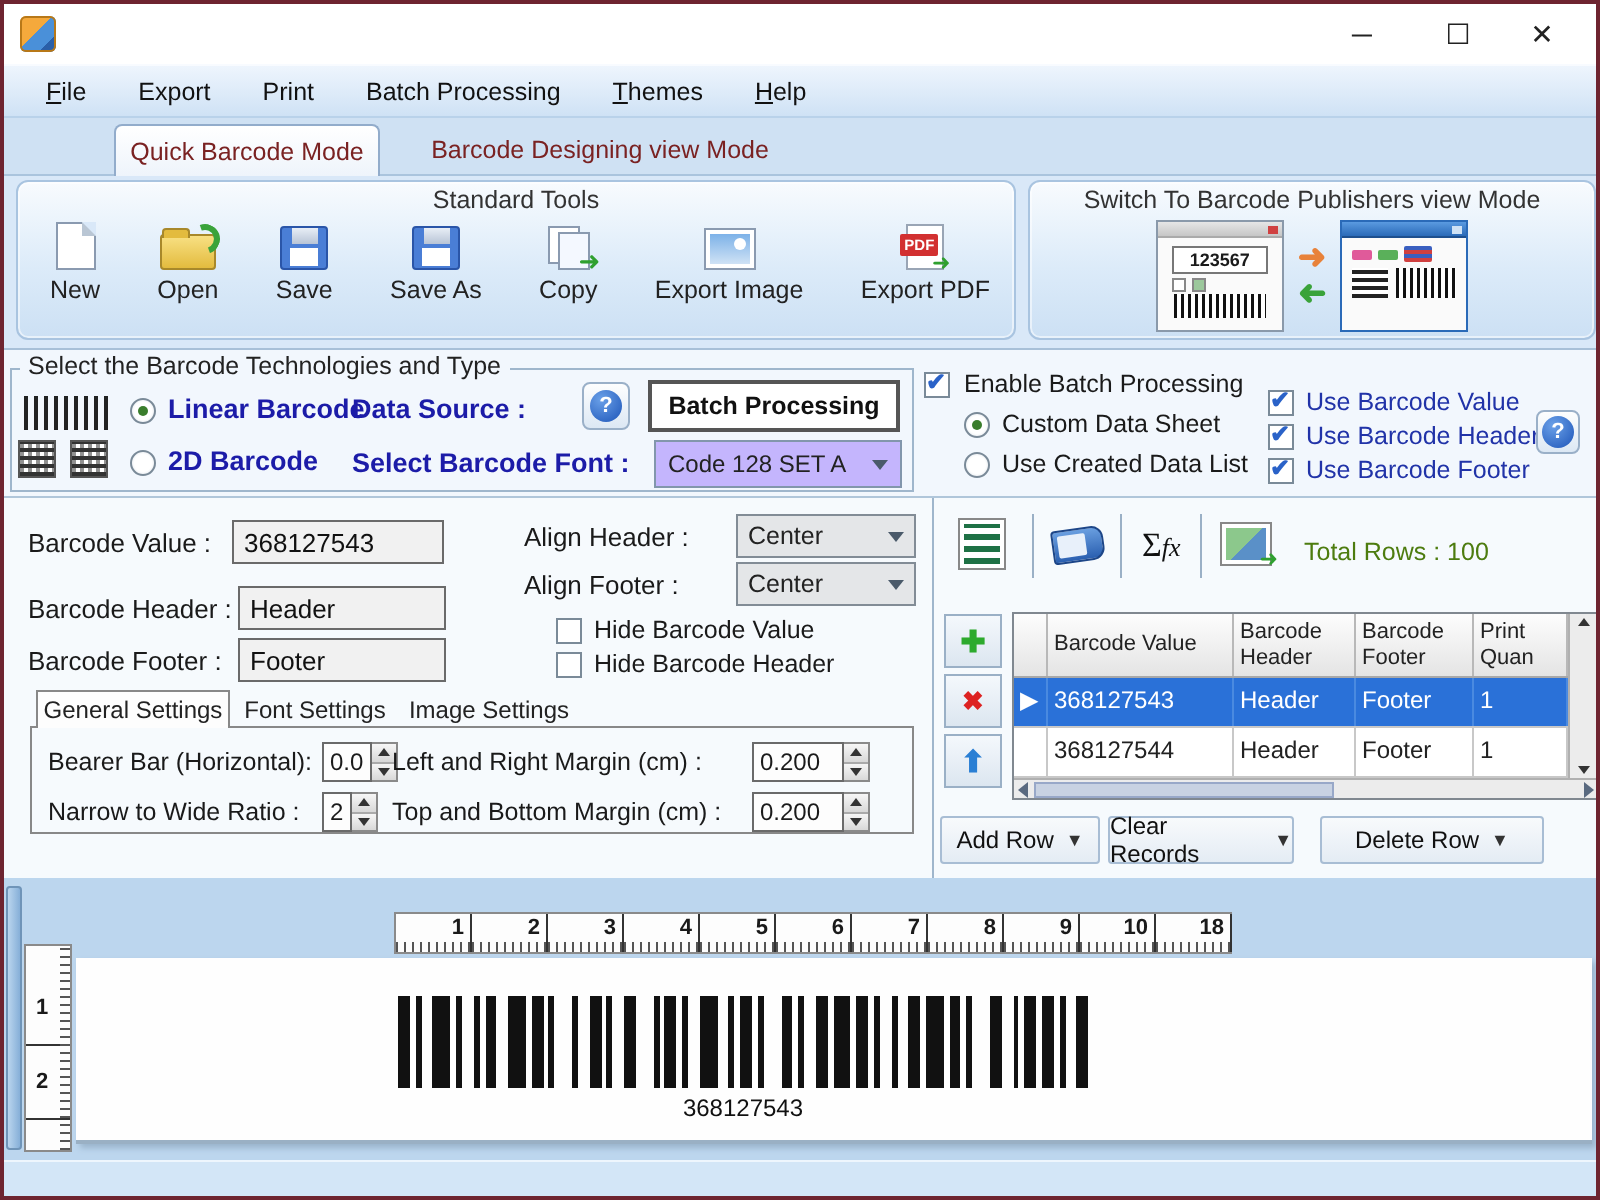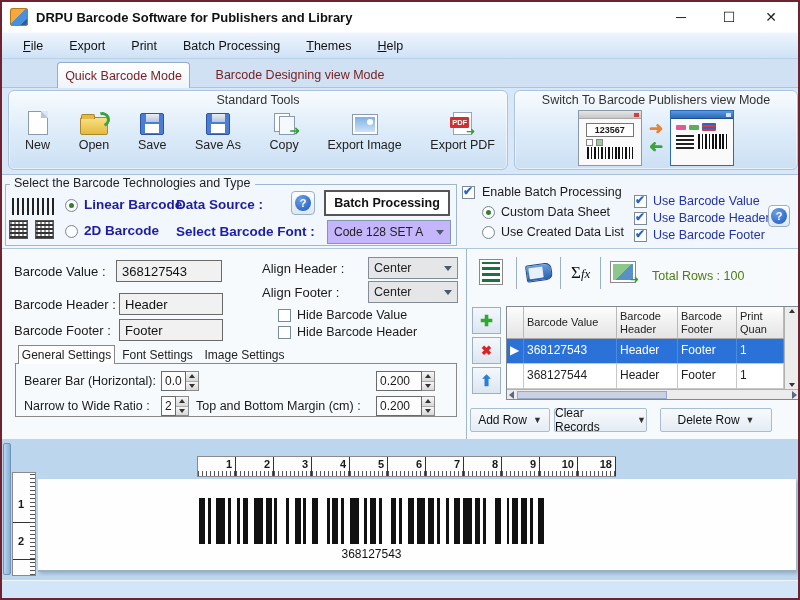--- a/index.html
+++ b/index.html
@@ -169,21 +169,20 @@
   .bc-text { text-align:center; font-size:12px; margin-top:3px; color:#111; }
   .statusbar { position:absolute; left:0; right:0; bottom:0; height:18px; background:#d3e6f7; border-top:1px solid #eef6fd; }
 </style>
 </head>
 <body>
 
 <div id="app">
 
   <div class="titlebar">
     <span class="app-icon"></span>
-    <span class="win-title">DRPU Barcode Software for Publishers and Library</span>
     <span class="win-btn btn-min">─</span>
     <span class="win-btn btn-max">☐</span>
     <span class="win-btn btn-close">✕</span>
   </div>
 
   <div class="menubar">
     <span class="menu-item u-first">File</span>
     <span class="menu-item">Export</span>
     <span class="menu-item">Print</span>
     <span class="menu-item">Batch Processing</span>
@@ -367,20 +366,21 @@
       <span class="spin-val">2</span>
       <span class="spin-btns">
           <span>
             <i class="tri-up"></i>
           </span>
           <span>
             <i class="tri-dn"></i>
           </span>
         </span>
     </div>
+    <span class="lbl" style="left:194px; top:125px; font-size:12.5px;">Left  and Right Margin (cm) :</span>
     <div class="spinner" style="left:374px; top:122px;">
       <span class="spin-val" style="width:46px;">0.200</span>
       <span class="spin-btns">
           <span>
             <i class="tri-up"></i>
           </span>
           <span>
             <i class="tri-dn"></i>
           </span>
         </span>

